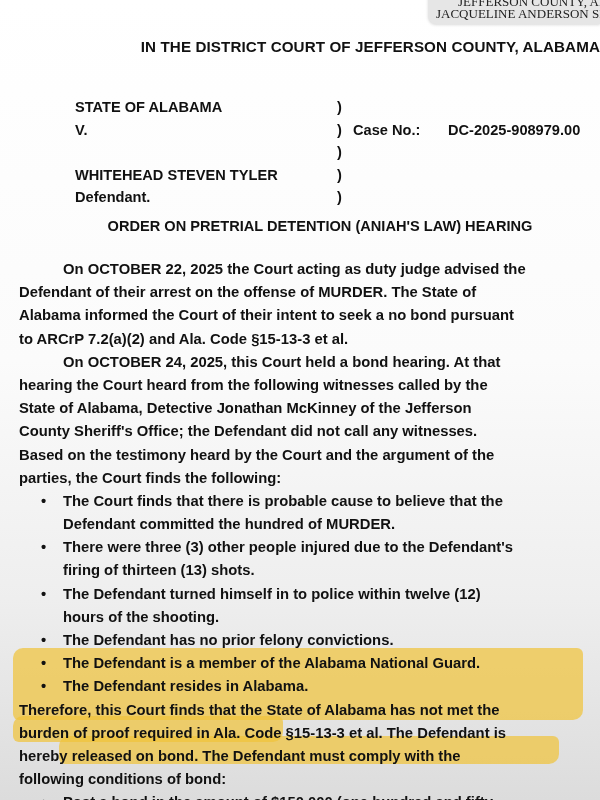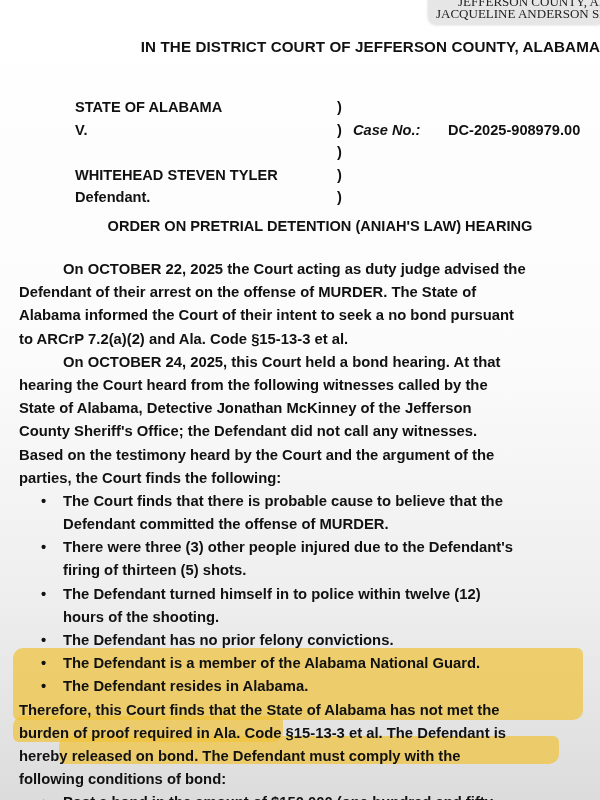--- a/index.html
+++ b/index.html
@@ -63,21 +63,21 @@
       font-size: 14.6px;
       margin-left: 44px;
     }
     .caption-row {
       position: relative;
       height: 22.5px;
       line-height: 22.5px;
     }
     .caption-left { position: absolute; left: 0; }
     .caption-paren { position: absolute; left: 262px; }
-    .caption-case { position: absolute; left: 278px; font-style: italic; }
+    .caption-case { position: absolute; left: 278px; }
     .caption-case-num { position: absolute; left: 373px; }
 
     .order-title {
       position: absolute;
       top: 218px;
       left: 0;
       width: 600px;
       text-align: center;
       font-size: 14.6px;
       margin-left: 20px;
@@ -167,25 +167,25 @@
         <div class="line">hearing the Court heard from the following witnesses called by the</div>
         <div class="line">State of Alabama, Detective Jonathan McKinney of the Jefferson</div>
         <div class="line">County Sheriff's Office; the Defendant did not call any witnesses.</div>
         <div class="line">Based on the testimony heard by the Court and the argument of the</div>
         <div class="line">parties, the Court finds the following:</div>
       </div>
 
       <div>
         <div>
           <div class="line bullet-line"><span class="dot">•</span><span>The Court finds that there is probable cause to believe that the</span></div>
-          <div class="line bullet-cont">Defendant committed the offense of MURDER.</div>
+          <div class="line bullet-cont">Defendant committed the hundred of MURDER.</div>
         </div>
         <div>
           <div class="line bullet-line"><span class="dot">•</span><span>There were three (3) other people injured due to the Defendant's</span></div>
-          <div class="line bullet-cont">firing of thirteen (5) shots.</div>
+          <div class="line bullet-cont">firing of thirteen (13) shots.</div>
         </div>
         <div>
           <div class="line bullet-line"><span class="dot">•</span><span>The Defendant turned himself in to police within twelve (12)</span></div>
           <div class="line bullet-cont">hours of the shooting.</div>
         </div>
         <div>
           <div class="line bullet-line"><span class="dot">•</span><span>The Defendant has no prior felony convictions.</span></div>
         </div>
         <div>
           <div class="line bullet-line"><span class="dot">•</span><span>The Defendant is a member of the Alabama National Guard.</span></div>

